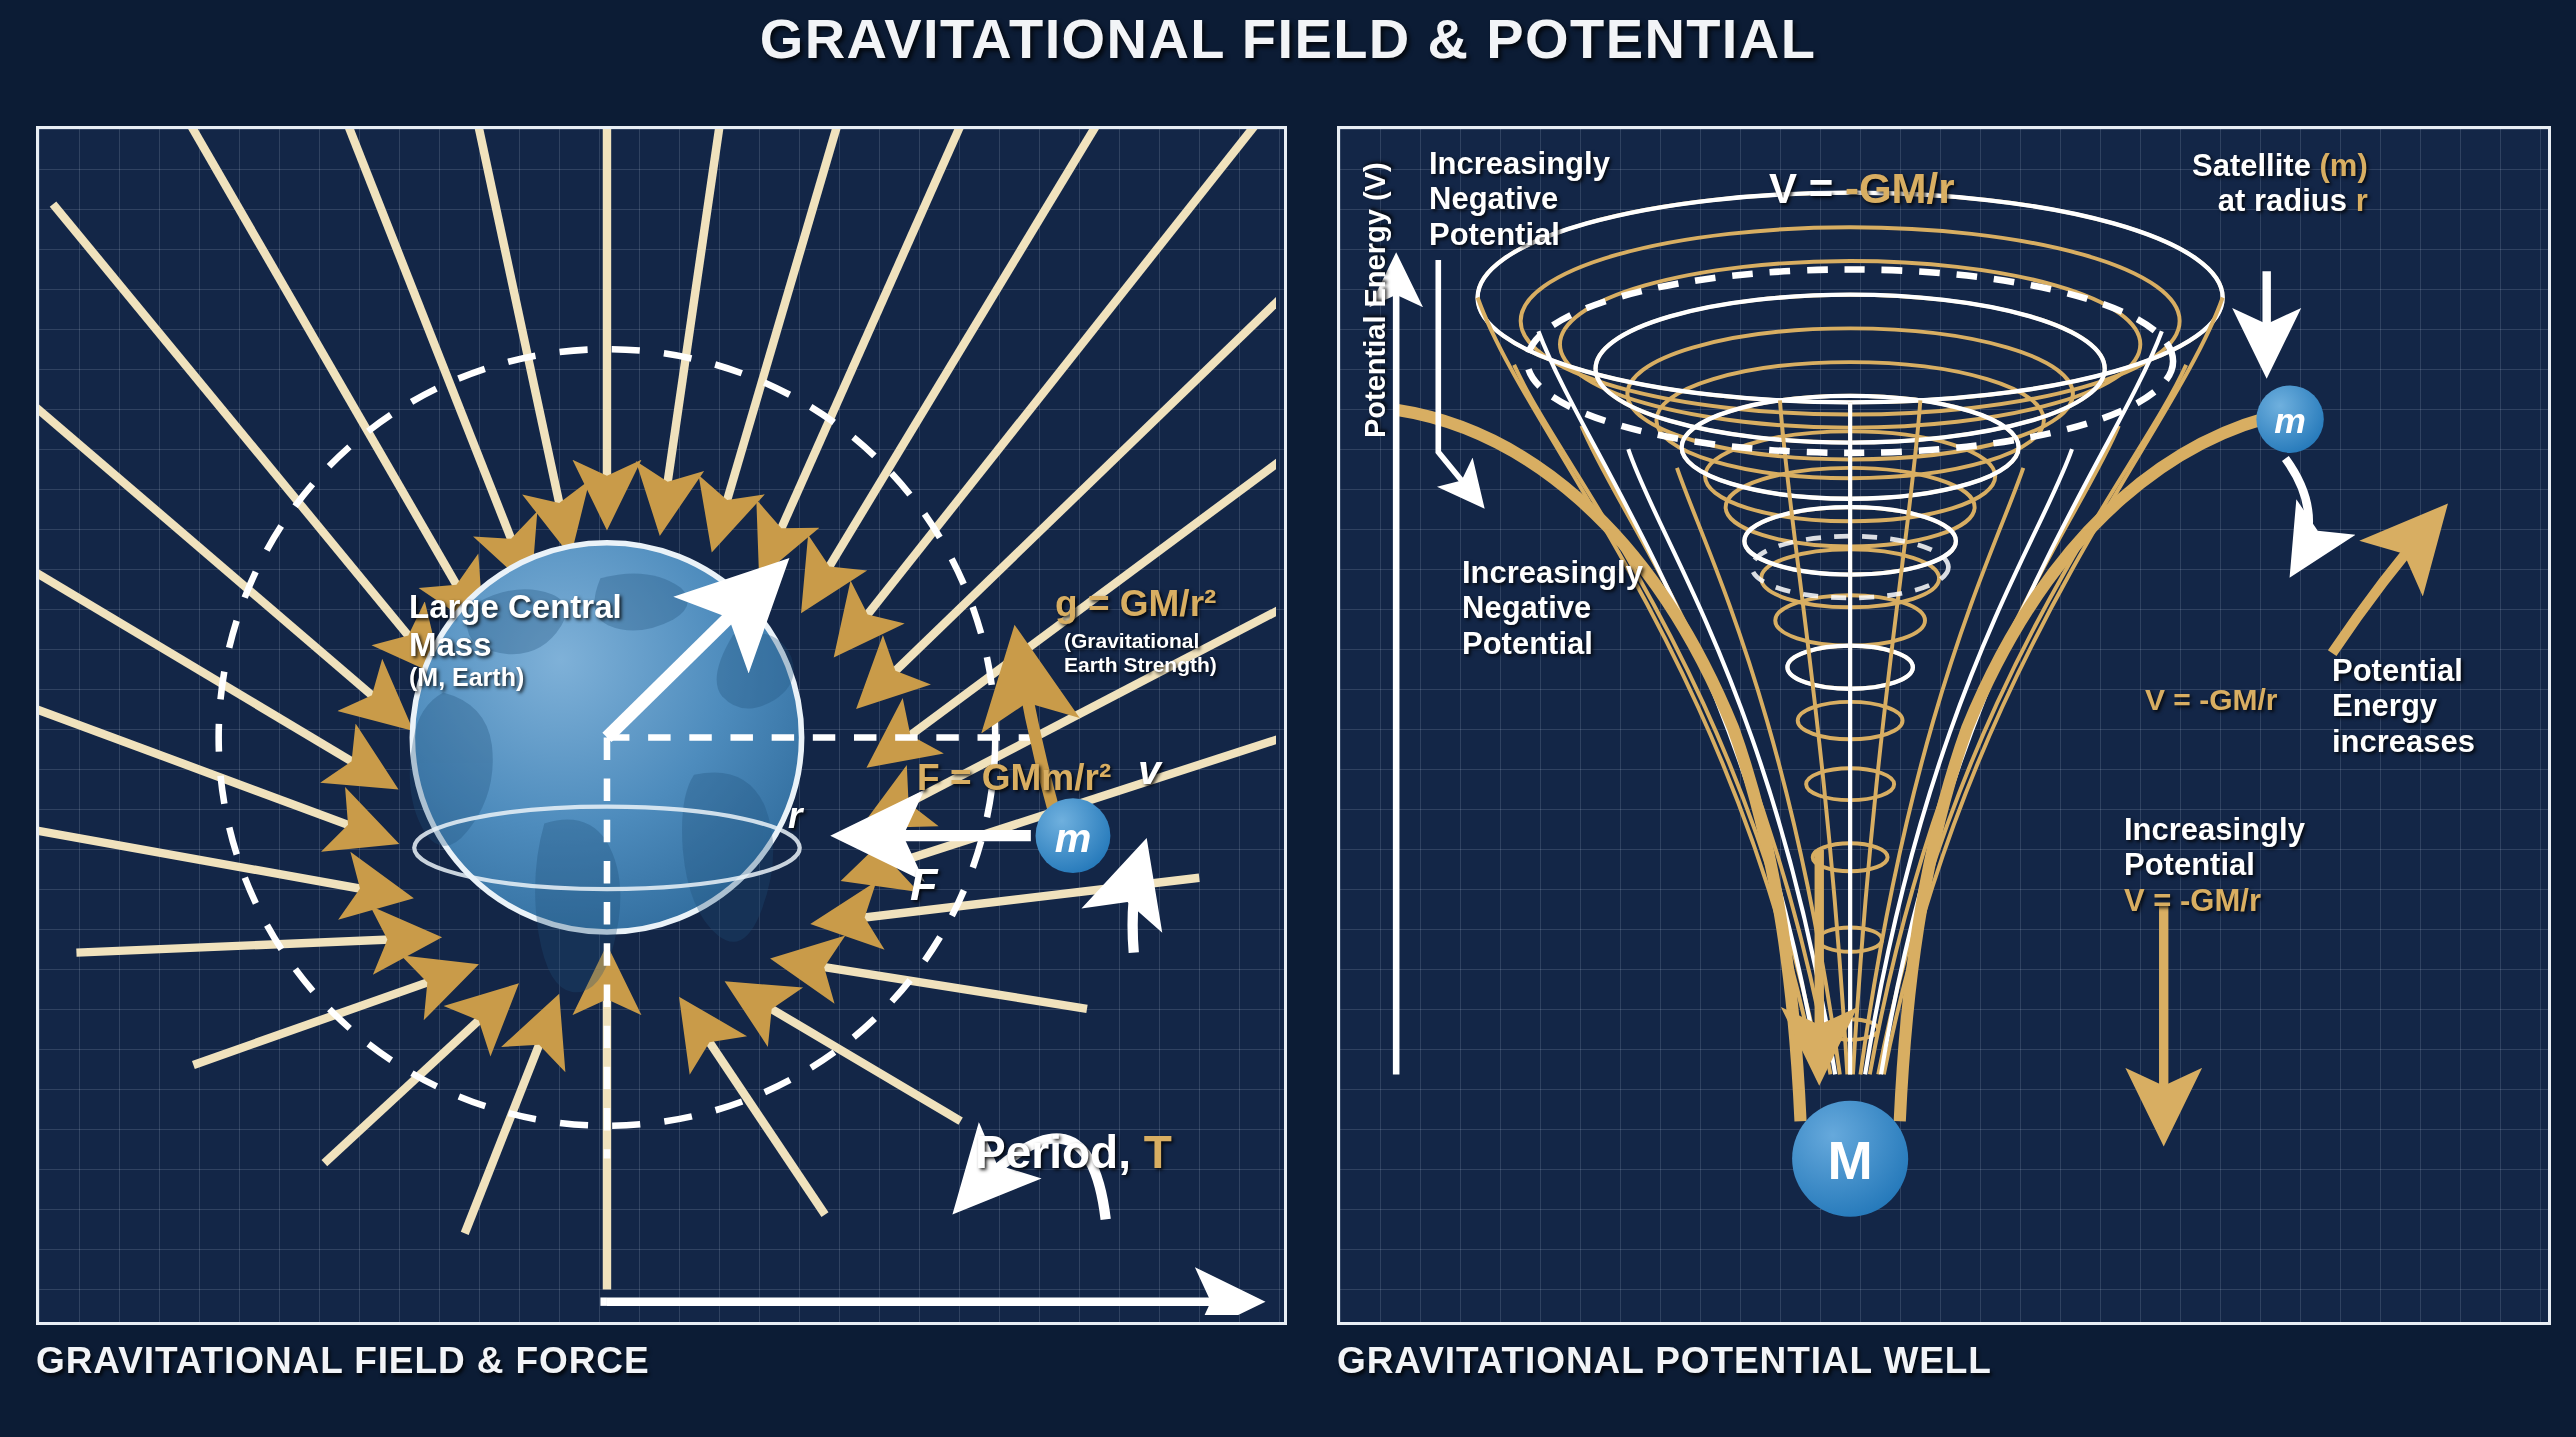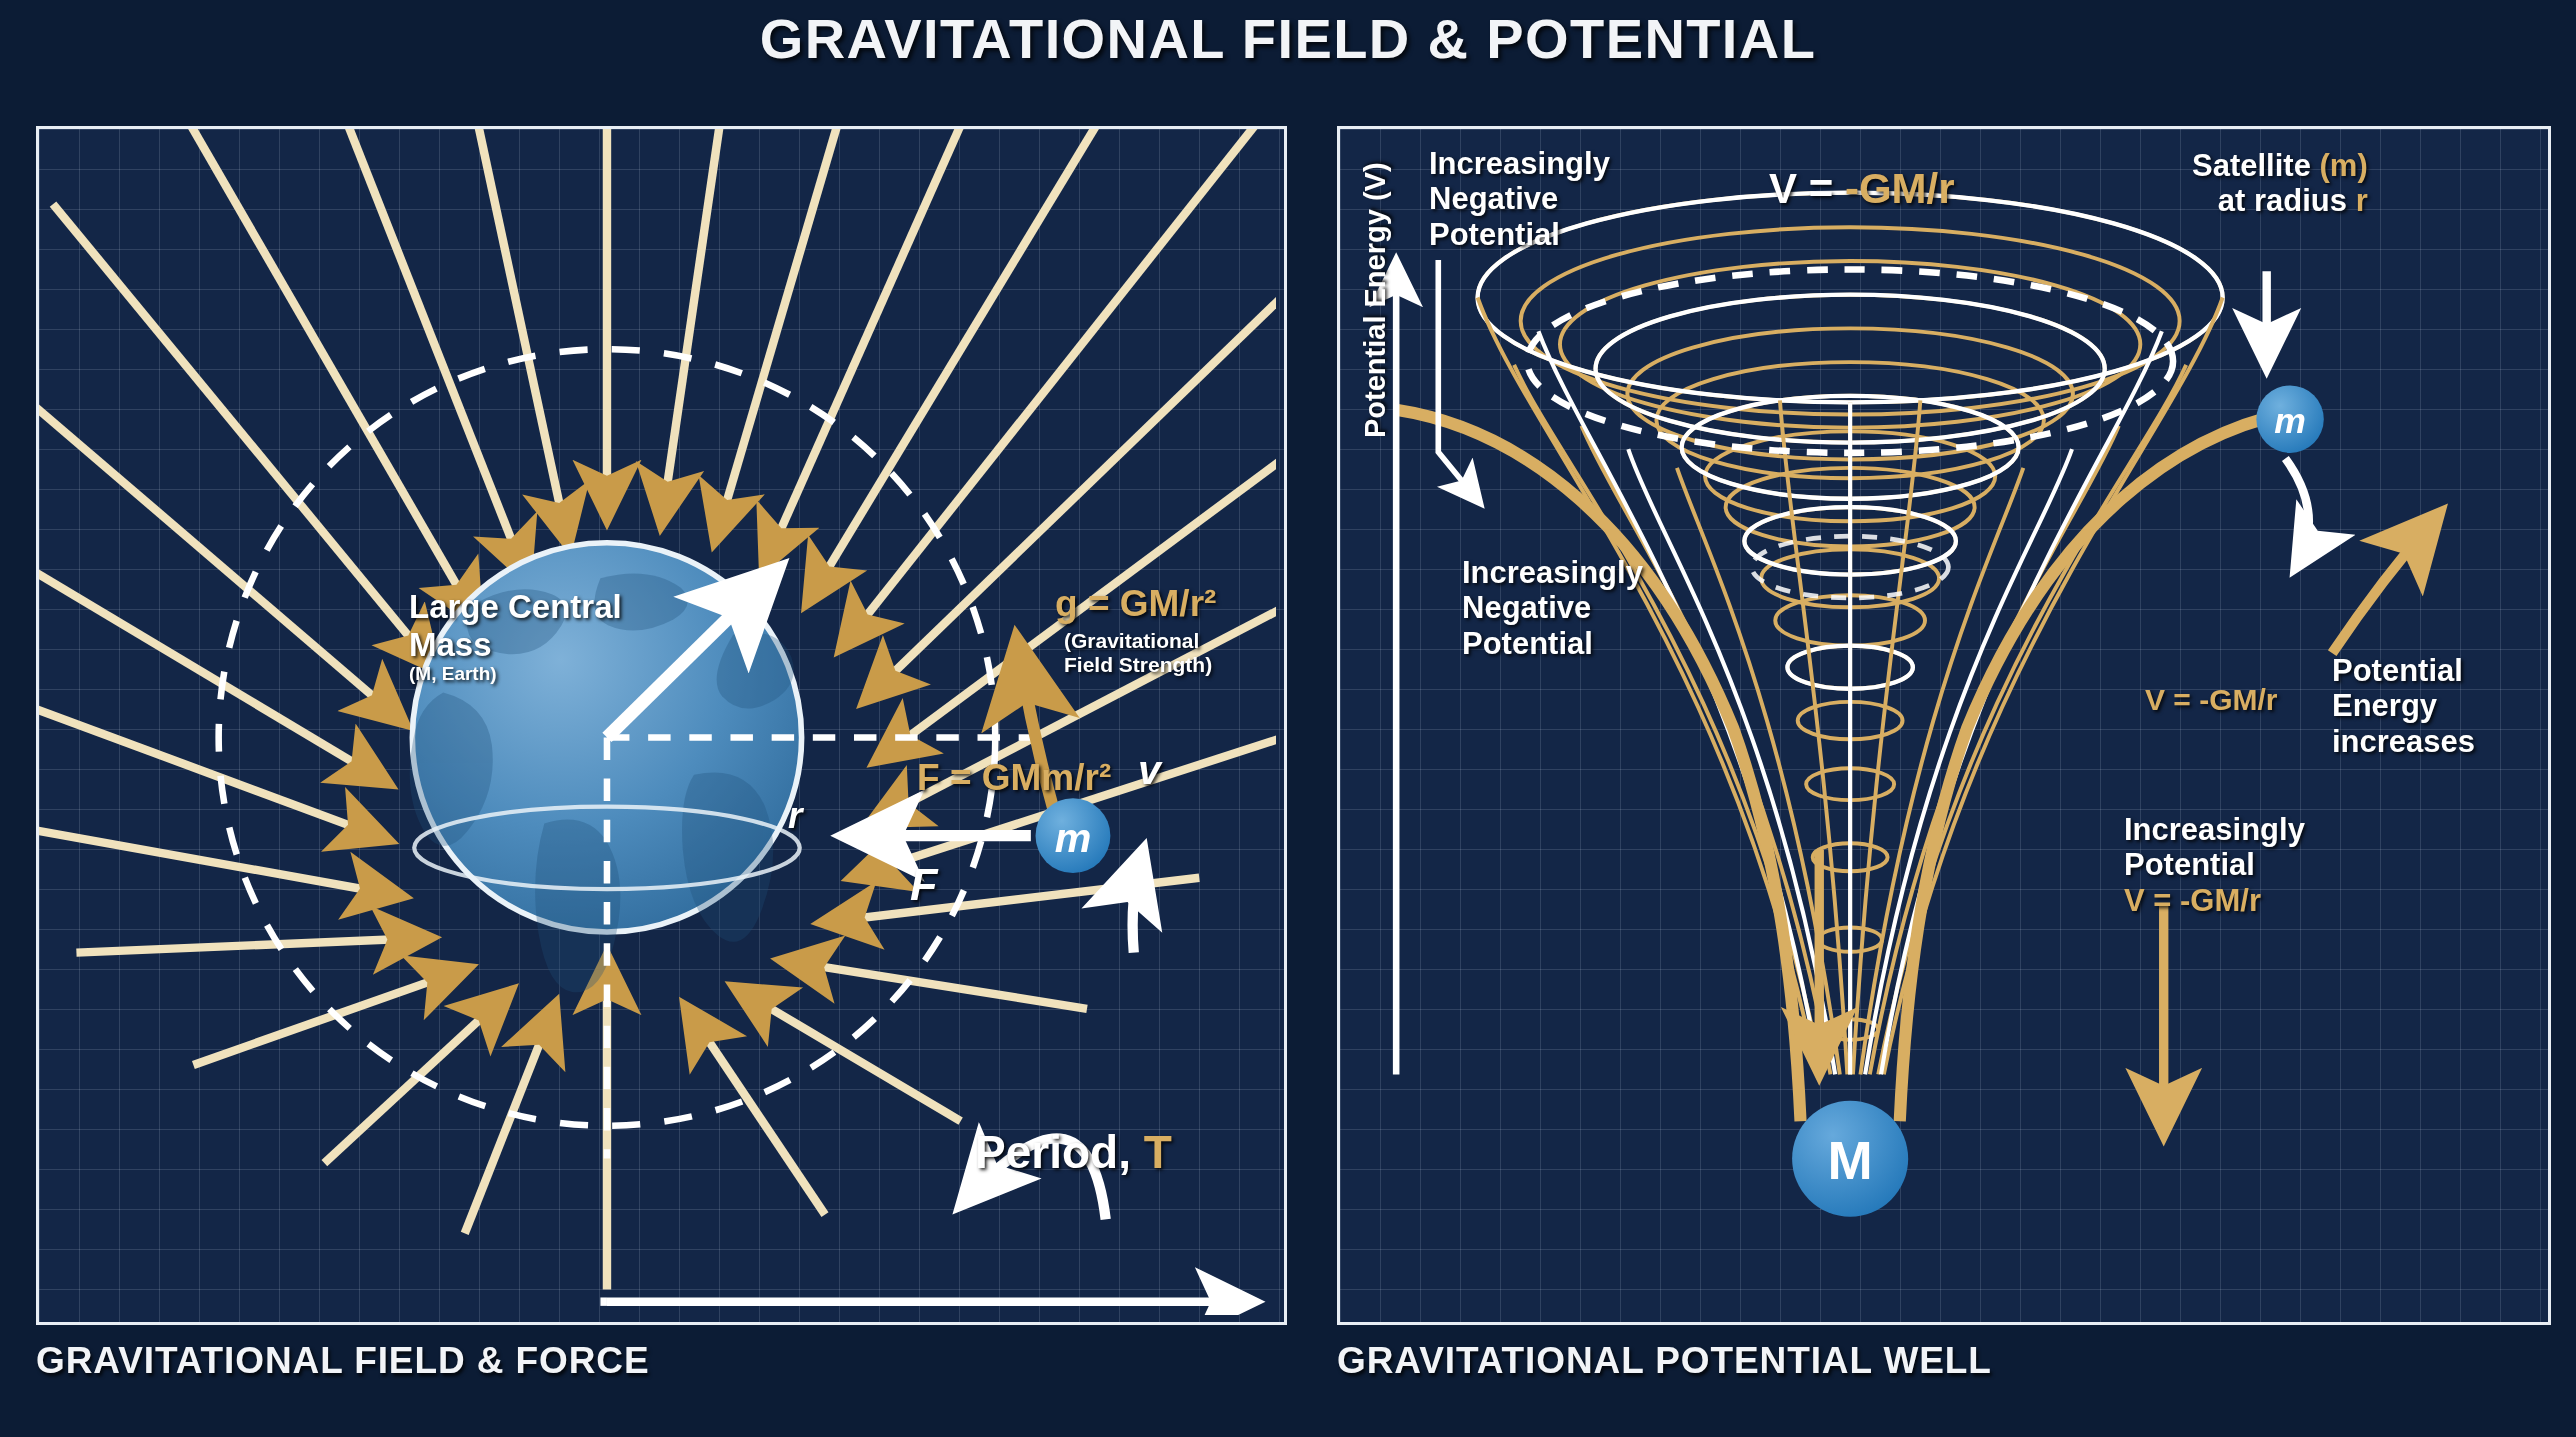--- a/index.html
+++ b/index.html
@@ -127,29 +127,29 @@
 
       <path d="M1170 880 Q1165 820 1180 770" fill="none" stroke="#ffffff" stroke-width="11" marker-end="url(#whiteArrow)"></path>
 
       <line x1="607" y1="1253" x2="1300" y2="1253" stroke="#ffffff" stroke-width="9" marker-end="url(#whiteArrow)"></line>
       <line x1="607" y1="1253" x2="600" y2="1253" stroke="#ffffff" stroke-width="9"></line>
     </svg>
 
     <div class="lbl w b" style="left:370px;top:459px;width:243px;text-align:left;font-size:33px;">
       <div>Large Central</div>
       <div>Mass</div>
-      <div style="font-size:19px;">(M, Earth)</div>
+      <div style="font-size:25px;">(M, Earth)</div>
     </div>
 
     <div class="lbl w it" style="left:749px;top:666px;font-size:37px;">r</div>
 
     <div class="lbl g b" style="left:1016px;top:454px;font-size:37px;">g = GM/r²</div>
     <div class="lbl w b" style="left:1025px;top:500px;font-size:21px;">
       <div>(Gravitational</div>
-      <div>Field Strength)</div>
+      <div>Earth Strength)</div>
     </div>
 
     <div class="lbl g b" style="left:878px;top:628px;font-size:37px;">F = GMm/r²</div>
     <div class="lbl w it" style="left:1099px;top:618px;font-size:41px;">v</div>
     <div class="lbl w it" style="left:871px;top:730px;font-size:45px;">F</div>
 
     <div class="lbl b" style="left:936px;top:997px;font-size:46px;">
       <span class="w">Period, </span><span class="g">T</span>
     </div>
 

